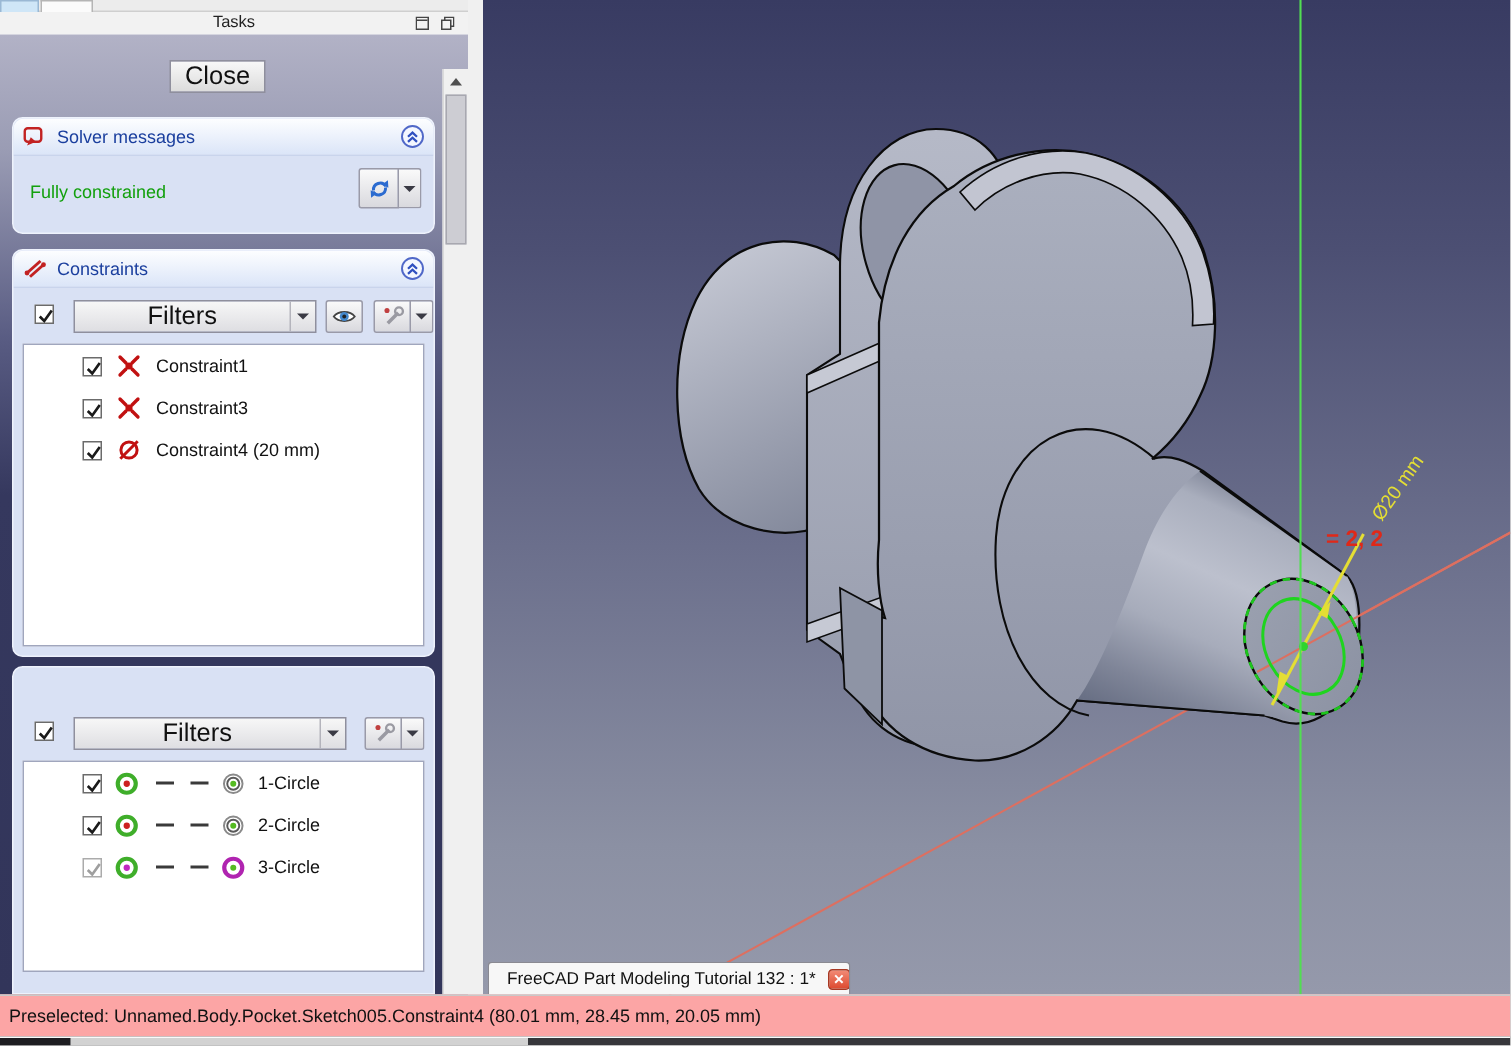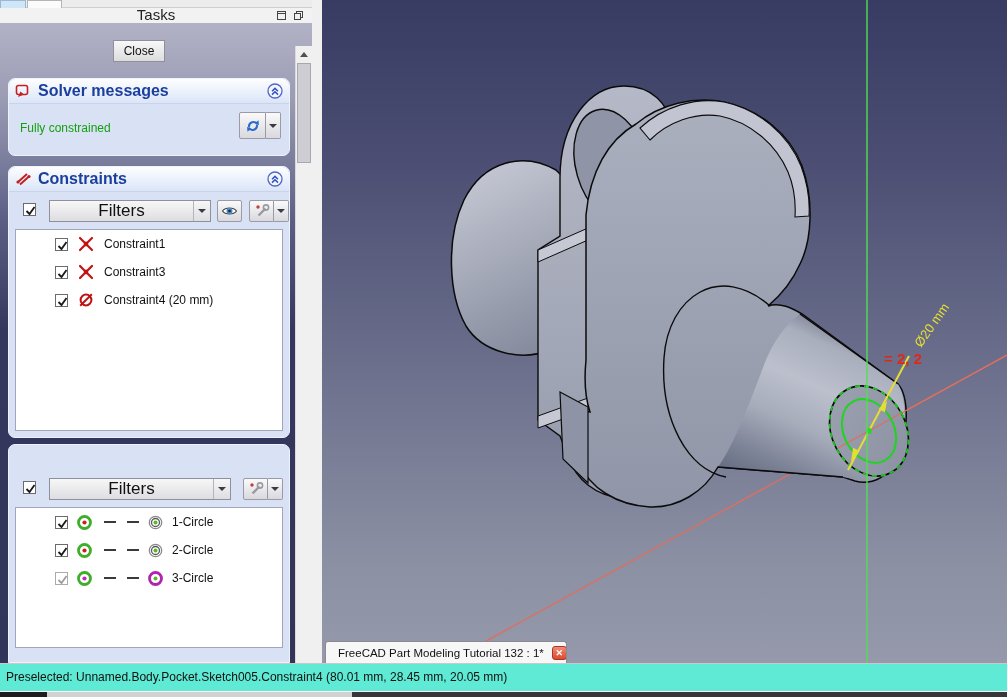--- a/index.html
+++ b/index.html
@@ -4,38 +4,38 @@
 <style>
   * { margin:0; padding:0; box-sizing:border-box; }
   body { font-family:"Liberation Sans", sans-serif; background:#888; }
   .screen { position:relative; width:1007px; height:697px; overflow:hidden; background:#fff; font-size:12px; color:#111; }
 
   
   .top-strip { position:absolute; left:0; top:0; width:312px; height:8px; background:#ececec; border-bottom:1px solid #cfcfcf; }
   .tab-stub-blue { position:absolute; left:0; top:0; width:26px; height:8px; background:#cfe6f7; border:1px solid #9ab8d4; border-bottom:none; }
   .tab-stub-white { position:absolute; left:27px; top:0; width:35px; height:8px; background:#fbfbfb; border:1px solid #b5b5b5; border-bottom:none; }
 
-  .panel-titlebar { position:absolute; left:0; top:8px; width:312px; height:15px; background:#f2f2f2; text-align:center; font-size:15px; line-height:14px; color:#222; }
+  .panel-titlebar { position:absolute; left:0; top:8px; width:312px; height:15px; background:#f2f2f2; text-align:center; font-size:11px; line-height:14px; color:#222; }
   .win-icon { position:absolute; top:3px; width:9px; height:9px; }
   .win-icon svg { display:block; }
   .wi-1 { right:26px; } .wi-2 { right:9px; }
 
   .panel-body { position:absolute; left:0; top:23px; width:312px; height:640px; overflow:hidden;
     background:linear-gradient(180deg,#b2b2c6 0%, #9a9cb4 12%, #585b82 32%, #35385e 48%, #32355a 100%); }
 
-  .close-btn { position:absolute; left:113px; top:17px; width:52px; height:22px;
-    background:linear-gradient(180deg,#f8f8f8,#dcdcdc); border:1px solid #8f8f9d; font-size:12px; color:#111; text-align:center; line-height:20px; }
+  .close-btn { position:absolute; left:113px; top:17px; width:64px; height:22px;
+    background:linear-gradient(180deg,#f8f8f8,#dcdcdc); border:1px solid #8f8f9d; font-size:17px; color:#111; text-align:center; line-height:20px; }
 
   .task-box { position:absolute; left:8px; width:282px; background:#d9e1f4; border:1px solid #eef2fc; border-radius:7px; }
   .box-solver { top:55px; height:78px; }
   .box-constraints { top:143px; height:272px; }
   .box-elements { top:421px; height:219px; border-bottom-left-radius:0; border-bottom-right-radius:0; }
   .task-header { position:absolute; left:0; top:0; right:0; height:25px; border-radius:7px 7px 0 0;
     background:linear-gradient(180deg,#fdfeff,#dbe5f8); border-bottom:1px solid #c9d4ec; display:flex; align-items:center; padding:0 6px; }
-  .task-title { font-weight:bold; color:#1b3f9e; font-size:16px; margin-left:6px; }
+  .task-title { font-weight:normal; color:#1b3f9e; font-size:12px; margin-left:6px; }
   .collapse-btn { margin-left:auto; width:16px; height:16px; }
 
   .solver-status { position:absolute; left:11px; top:42px; font-size:12px; color:#13a00e; }
   .split-btn { position:absolute; display:flex; }
   .sb-main { width:27px; height:27px; background:linear-gradient(180deg,#fafafa,#d9d9de); border:1px solid #9a9aa8; border-radius:2px 0 0 2px; display:flex; align-items:center; justify-content:center; }
   .sb-arrow { width:15px; height:27px; background:linear-gradient(180deg,#fafafa,#d9d9de); border:1px solid #9a9aa8; border-left:none; border-radius:0 2px 2px 0; display:flex; align-items:center; justify-content:center; }
   .caret { width:0; height:0; border-left:4px solid transparent; border-right:4px solid transparent; border-top:4px solid #3a3a44; }
   .solver-refresh { right:8px; top:33px; }
 
   .cb { position:relative; width:13px; height:13px; background:#fff; border:1px solid #6b6b6b; flex:none; }
@@ -72,21 +72,21 @@
   
   .viewport { position:absolute; left:322px; top:0; width:685px; height:663px;
     background:linear-gradient(180deg,#383b62 0%, #4c4f73 25%, #6b6f8c 55%, #8b90a3 85%, #9599ab 100%); }
   .viewport > svg { position:absolute; left:0; top:0; }
 
   .doc-tab { position:absolute; left:3px; bottom:0; width:242px; height:22px; background:#f7f7f7; border:1px solid #8a8a92; border-bottom:none; border-radius:3px 3px 0 0; display:flex; align-items:center; padding:0 6px; overflow:hidden; white-space:nowrap;margin-top:28px; }
   .doc-tab-label { font-size:11.5px; margin-left:6px; color:#111; }
   .tab-close { margin-left:8px; flex:none; width:15px; height:14px; background:linear-gradient(180deg,#f28a75,#dd4a30); border:1px solid #a83823; border-radius:3px; color:#fff; font-size:9px; font-weight:bold; line-height:12px; text-align:center; }
 
   
-  .statusbar { position:absolute; left:0; top:663px; width:1007px; height:28px; background:#5eead4; border-top:1px solid #c9c9c9; font-size:12px; line-height:27px; padding-left:6px; color:#111; }
+  .statusbar { position:absolute; left:0; top:663px; width:1007px; height:28px; background:#fca5a5; border-top:1px solid #c9c9c9; font-size:12px; line-height:27px; padding-left:6px; color:#111; }
   .bottom-strip { position:absolute; left:0; top:691px; width:1007px; height:6px; background:#37373b; border-top:1px solid #fafafa; }
   .seg-dark-left { position:absolute; left:0; top:0; width:47px; height:6px; background:#1d1d21; }
   .seg-light { position:absolute; left:47px; top:0; width:305px; height:6px; background:#d2d2d2; }
 </style>
 </head>
 <body>
 
 <div class="screen">
 
   <div class="top-strip">

